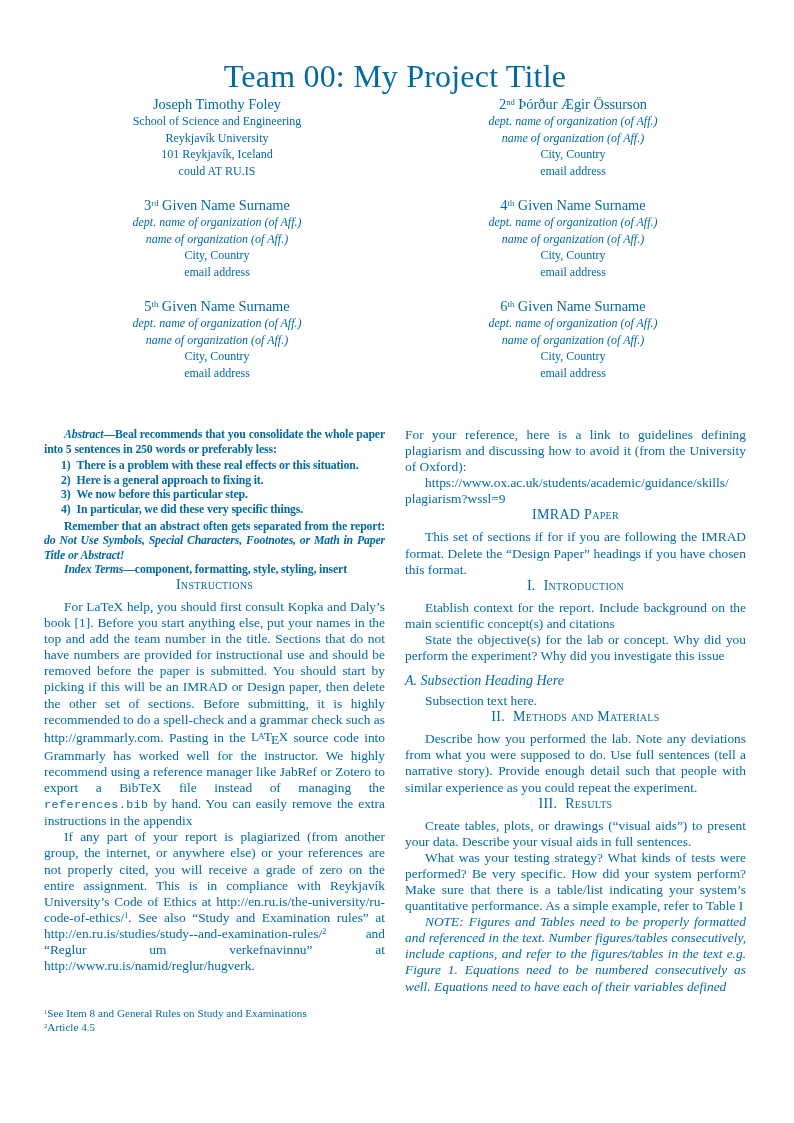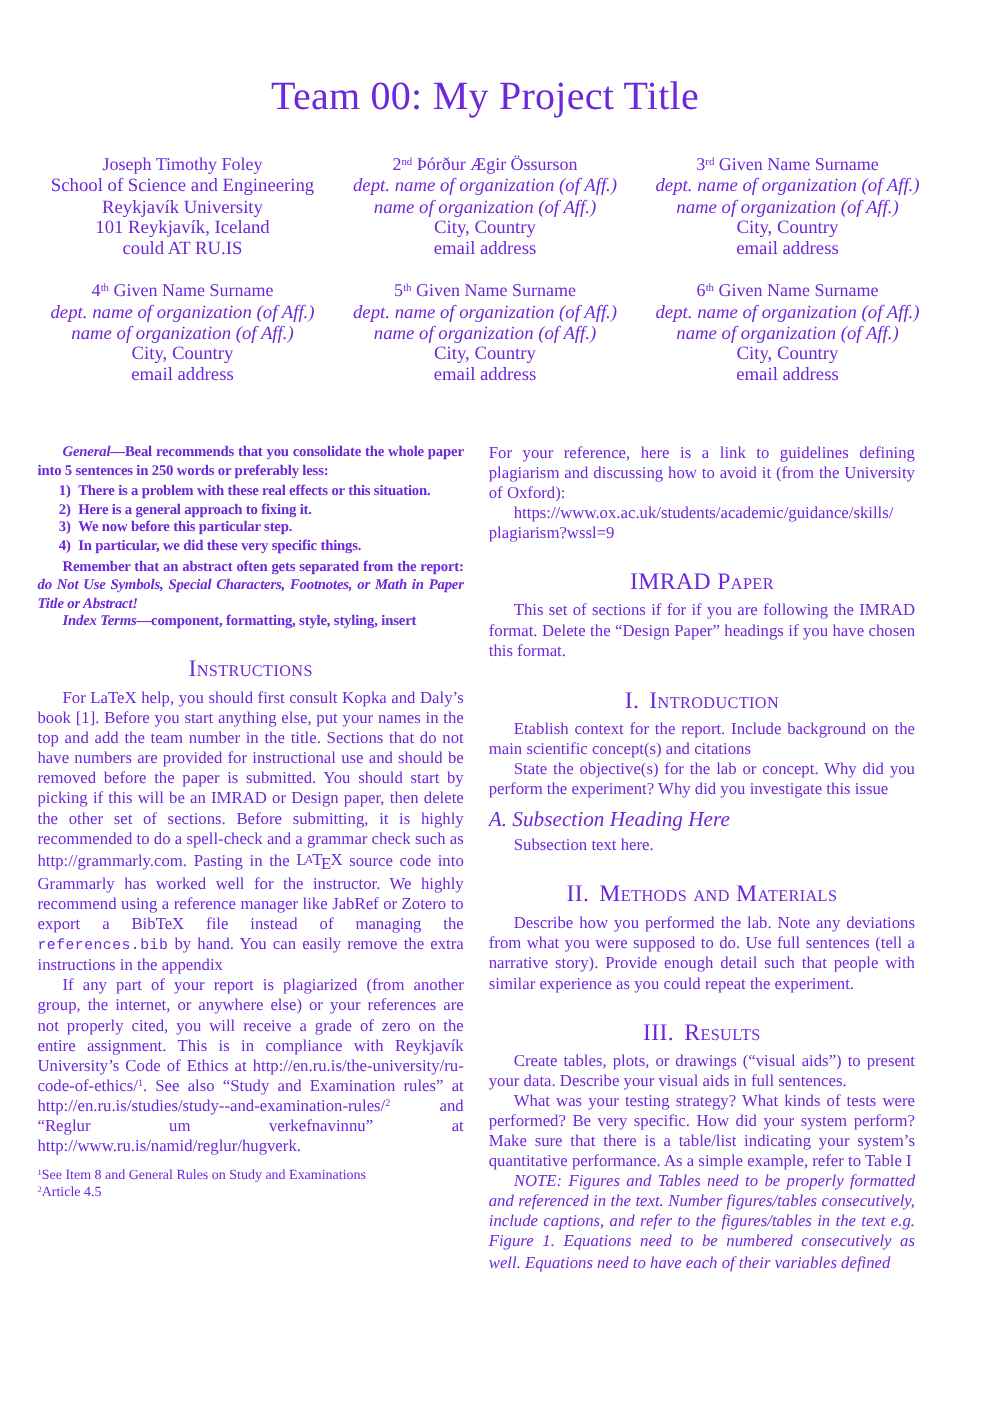--- a/index.html
+++ b/index.html
@@ -1,43 +1,42 @@
 <!DOCTYPE html>
 <html lang="en"><head>
 <meta charset="utf-8">
 <style>
   html,body{margin:0;padding:0;background:#ffffff;}
   .page{
     position:relative;
     width:794px;height:1123px;
     background:#ffffff;
     box-sizing:border-box;
-    padding:58px 48px 0 30px;
+    padding:58px 48px 0 44px;
     font-family:"Liberation Serif", serif;
-    color:#6d28d9;
+    color:#0369a1;
     overflow:hidden;
   }
   .title{
     margin:0;
     font-size:32px;
     font-weight:400;
     text-align:center;
     letter-spacing:0.2px;
   }
   .authors{
     display:grid;
-    grid-template-columns:1fr 1fr 1fr;
+    grid-template-columns:1fr 1fr;
     column-gap:10px;
     row-gap:17px;
-    margin-top:28px;
     text-align:center;
   }
   .author{line-height:16.5px;}
   .a-name{font-size:14.4px;line-height:18px;}
-  .a-line{font-size:15px;}
+  .a-line{font-size:12px;}
   .cols{
     display:flex;
     gap:20px;
     margin-top:46px;
     height:612px;
   }
   .col{
     width:341px;
     font-size:13.4px;
     line-height:16.1px;
@@ -50,32 +49,32 @@
     font-size:11.8px;
     line-height:14.6px;
     letter-spacing:-0.15px;
   }
   .ab-p{margin:0;}
   .ab-indent{text-indent:20px;}
   .ab-list{margin:2px 0;}
   .ab-item{padding-left:33px;text-indent:-16px;}
   .ab-num{margin-right:6px;}
   .sec{
-    margin:24px 0 6px;
-    font-size:19px;
+    margin:0 0 6px;
+    font-size:14px;
     font-weight:400;
     font-variant-caps:small-caps;
     text-align:center;
     letter-spacing:0.3px;
     line-height:16px;
   }
   .secnum{margin-right:8px;}
   .subsec{
     margin:9px 0 4px;
-    font-size:17px;
+    font-size:14px;
     font-weight:400;
     font-style:italic;
     text-align:left;
     line-height:16px;
   }
   .p{margin:0;}
   .ind{text-indent:20px;}
   .note{font-style:italic;}
   .url{line-height:16.1px;text-align:left;}
   .footnotes{
@@ -143,21 +142,21 @@
       <div class="a-line"><span class="sg-i">name of organization (of Aff.)</span></div>
       <div class="a-line"><span>City, Country</span></div>
       <div class="a-line"><span>email address</span></div>
     </div>
   </div>
 
   <div class="cols">
 
     <div class="col left">
       <div class="abstract">
-        <div class="ab-p ab-indent"><span class="sg-bi">General</span><span>—Beal recommends that you consolidate the whole paper into 5 sentences in 250 words or preferably less:</span></div>
+        <div class="ab-p ab-indent"><span class="sg-bi">Abstract</span><span>—Beal recommends that you consolidate the whole paper into 5 sentences in 250 words or preferably less:</span></div>
         <div class="ab-list">
           <div class="ab-item"><span class="ab-num">1)</span><span>There is a problem with these real effects or this situation.</span></div>
           <div class="ab-item"><span class="ab-num">2)</span><span>Here is a general approach to fixing it.</span></div>
           <div class="ab-item"><span class="ab-num">3)</span><span>We now before this particular step.</span></div>
           <div class="ab-item"><span class="ab-num">4)</span><span>In particular, we did these very specific things.</span></div>
         </div>
         <div class="ab-p ab-indent"><span>Remember that an abstract often gets separated from the report: </span><span class="sg-bi">do Not Use Symbols, Special Characters, Footnotes, or Math in Paper Title or Abstract!</span></div>
         <div class="ab-p ab-indent"><span class="sg-bi">Index Terms</span><span>—component, formatting, style, styling, insert</span></div>
       </div>
 

